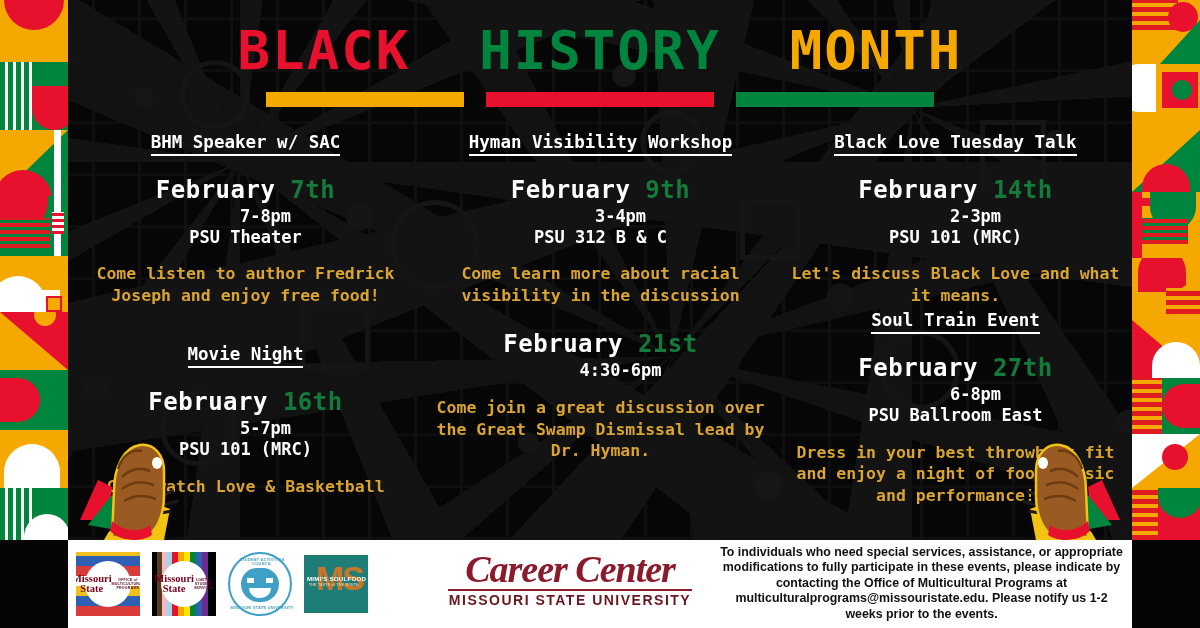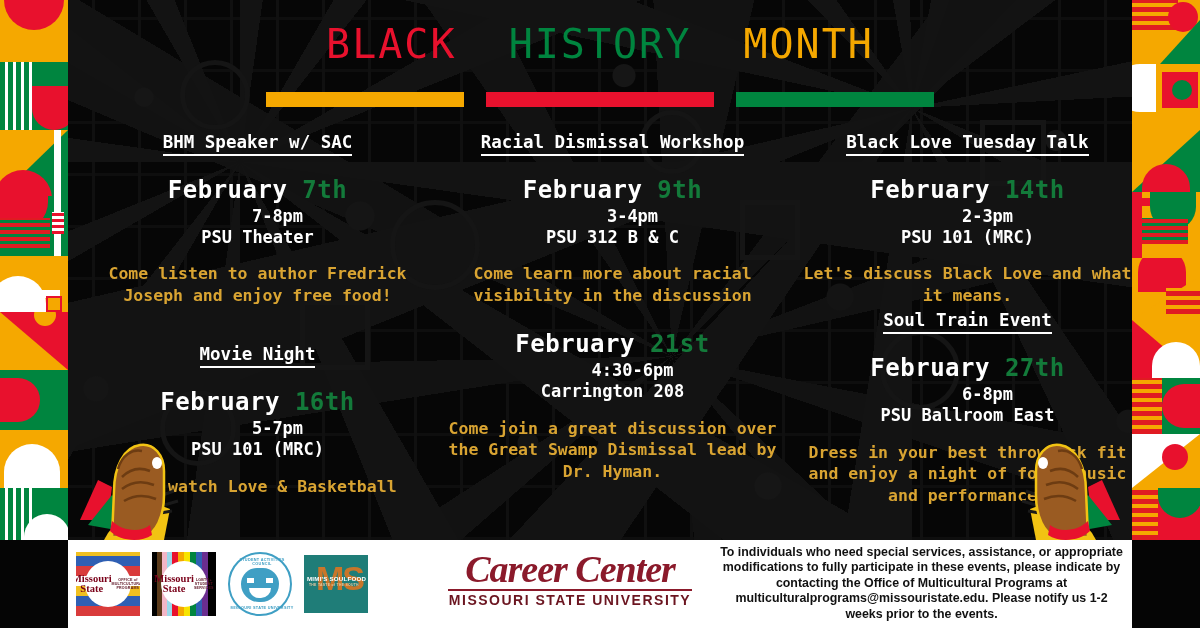--- a/index.html
+++ b/index.html
@@ -48,32 +48,32 @@
   .half-up   { border-radius:999px 999px 0 0; }
   .half-right{ border-radius:0 999px 999px 0; }
   .half-left { border-radius:999px 0 0 999px; }
   .tri-tl { clip-path:polygon(0 0,100% 0,0 100%); }
   .tri-br { clip-path:polygon(100% 0,100% 100%,0 100%); }
   .tri-tr { clip-path:polygon(100% 0,100% 100%,0 0); }
   .tri-bl { clip-path:polygon(0 0,0 100%,100% 100%); }
 
   
   .title-wrap { position:absolute; left:0; top:24px; width:1200px; text-align:center; }
-  .title { font-family:"DejaVu Sans Mono", monospace; font-weight:normal; font-size:40px; letter-spacing:2px; line-height:1; white-space:nowrap; }
+  .title { font-family:"DejaVu Sans Mono", monospace; font-weight:bold; font-size:54px; letter-spacing:2px; line-height:1; white-space:nowrap; }
   .t-black { color:#E8112D; }
   .t-history { color:#00853F; }
   .t-month { color:#F5A800; }
   .title-bars { position:absolute; left:0; top:92px; width:1200px; display:flex; justify-content:center; gap:22px; }
   .tbar { height:15px; }
   .tbar.b1 { width:198px; background:#F5A800; }
   .tbar.b2 { width:228px; background:#E8112D; }
   .tbar.b3 { width:198px; background:#00853F; }
 
   
-  .events { position:absolute; left:80px; top:132px; width:884px; height:400px; }
+  .events { position:absolute; left:68px; top:132px; width:884px; height:400px; }
   .col { position:absolute; top:0; width:355px; }
   .col.c1 { left:0; }
   .col.c2 { left:355px; }
   .col.c3 { left:710px; }
   .event { width:100%; text-align:center; margin-bottom:4px; }
   .ev-title {
     font-family:"DejaVu Sans Mono", monospace;
     font-size:17.5px; font-weight:bold; color:#FFFFFF;
     letter-spacing:0px; display:inline-block;
     border-bottom:2px solid #FFFFFF; padding-bottom:2px;
@@ -273,36 +273,35 @@
           <span class="ord">16th</span>
         </div>
         <div class="ev-time">5-7pm</div>
         <div class="ev-loc">PSU 101 (MRC)</div>
         <div class="ev-desc">Come watch Love &amp; Basketball</div>
       </div>
     </div>
 
     <div class="col c2">
       <div class="event" style="margin-bottom:24px;">
-        <div><span class="ev-title">Racial Dismissal Workshop</span></div>
+        <div><span class="ev-title">Hyman Visibility Workshop</span></div>
         <div class="ev-date">
           <span>February</span>
           <span class="ord">9th</span>
         </div>
         <div class="ev-time">3-4pm</div>
         <div class="ev-loc">PSU 312 B &amp; C</div>
         <div class="ev-desc">Come learn more about racial visibility in the discussion</div>
       </div>
       <div class="event">
         <div class="ev-date">
           <span>February</span>
           <span class="ord">21st</span>
         </div>
         <div class="ev-time">4:30-6pm</div>
-        <div class="ev-loc">Carrington 208</div>
         <div class="ev-desc">Come join a great discussion over the Great Swamp Dismissal lead by Dr. Hyman.</div>
       </div>
     </div>
 
     <div class="col c3">
       <div class="event" style="">
         <div><span class="ev-title">Black Love Tuesday Talk</span></div>
         <div class="ev-date">
           <span>February</span>
           <span class="ord">14th</span>

